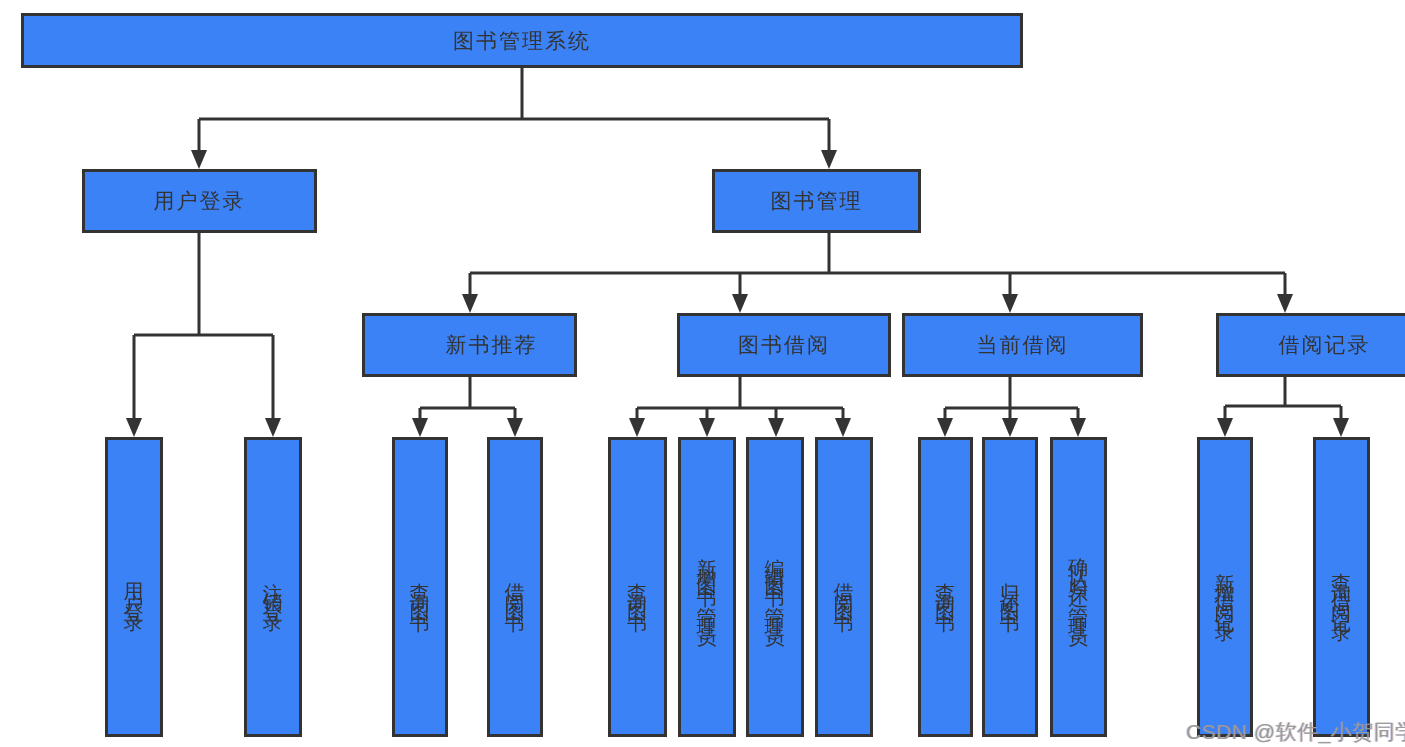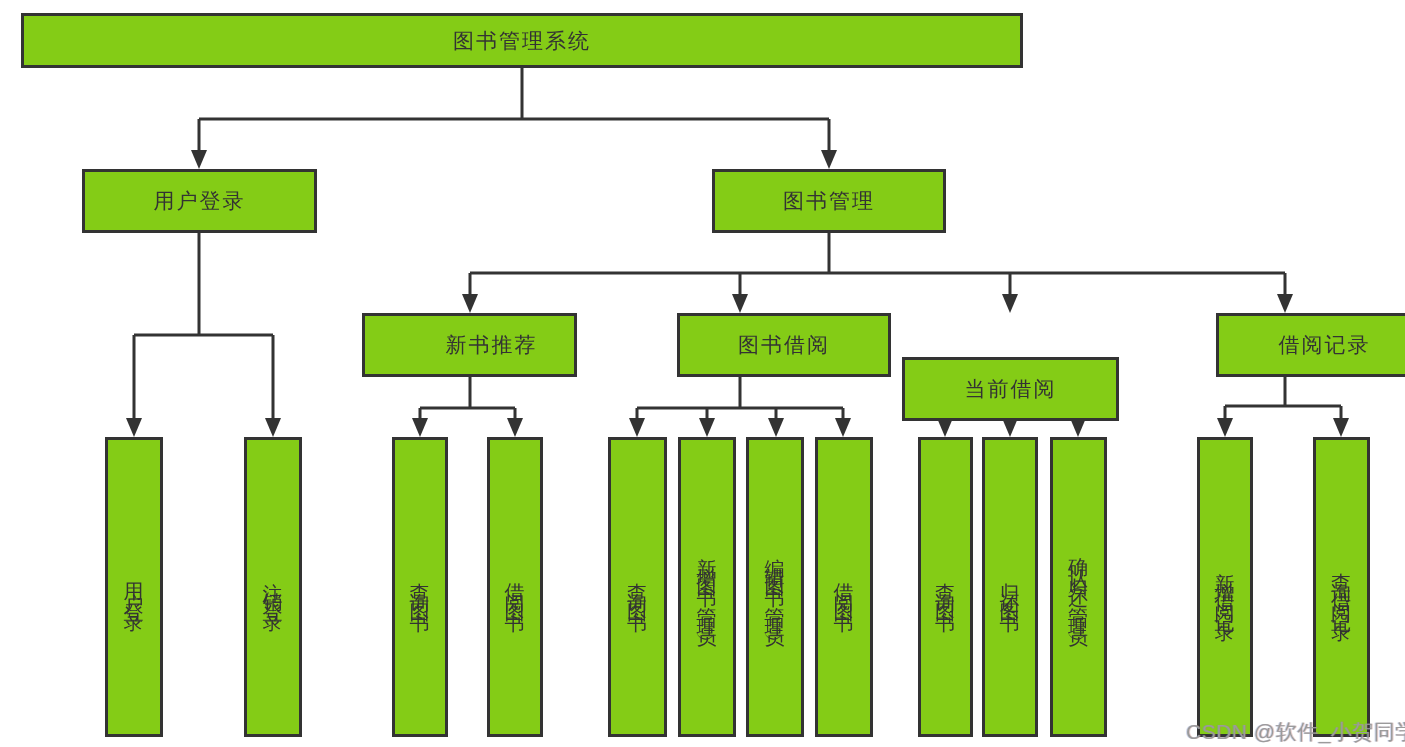--- a/index.html
+++ b/index.html
@@ -13,21 +13,21 @@
   }
   .connector-layer {
     position: absolute;
     left: 0; top: 0;
     width: 1405px; height: 747px;
     pointer-events: none;
   }
   .box {
     position: absolute;
     box-sizing: border-box;
-    background: #84cc16;
+    background: #3b82f6;
     border: 3px solid #333333;
     color: #333333;
     display: flex;
     align-items: center;
     justify-content: center;
     z-index: 2;
   }
   .hlabel {
     font-size: 21px;
     letter-spacing: 2px;
@@ -98,31 +98,31 @@
     </g>
   </svg>
 
   <div class="box" style="left:21px; top:13px; width:1002px; height:55px;">
     <span class="hlabel">图书管理系统</span>
   </div>
 
   <div class="box" style="left:82px; top:169px; width:235px; height:64px;">
     <span class="hlabel">用户登录</span>
   </div>
-  <div class="box" style="left:712px; top:169px; width:234px; height:64px;">
+  <div class="box" style="left:712px; top:169px; width:209px; height:64px;">
     <span class="hlabel">图书管理</span>
   </div>
 
   <div class="box" style="left:362px; top:313px; width:215px; height:64px;padding-left:44px;">
     <span class="hlabel">新书推荐</span>
   </div>
   <div class="box" style="left:633px; top:313px; width:214px; height:64px;margin-left:44px;">
     <span class="hlabel">图书借阅</span>
   </div>
-  <div class="box" style="left:902px; top:313px; width:217px; height:64px;margin-top:44px;">
+  <div class="box" style="left:902px; top:313px; width:241px; height:64px;">
     <span class="hlabel">当前借阅</span>
   </div>
   <div class="box" style="left:1216px; top:313px; width:217px; height:64px;">
     <span class="hlabel">借阅记录</span>
   </div>
 
   <div class="box vbox" style="left:105px; top:437px; width:58px; height:300px;">
     <span class="vlabel">用户登录</span>
   </div>
   <div class="box vbox" style="left:244px; top:437px; width:58px; height:300px;">

